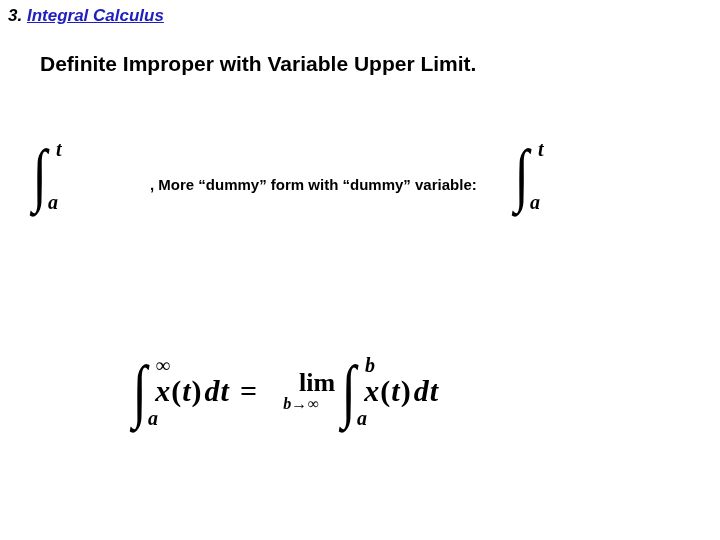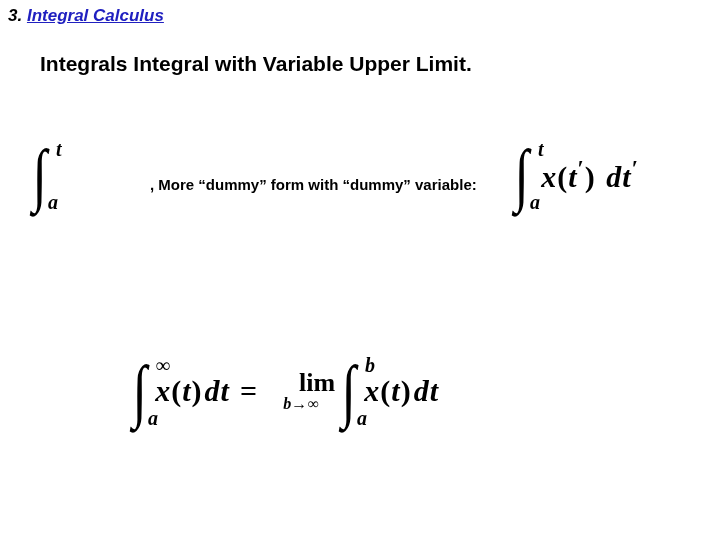--- a/index.html
+++ b/index.html
@@ -120,41 +120,37 @@
 </head>
 <body>
 
 <div class="page">
 
   <div class="chapter">
     <span class="num">3.</span>
     <span class="title">Integral Calculus</span>
   </div>
 
-  <div class="h-sub1">Integrals Integral with Variable Upper Limit.</div>
+  <div class="h-sub1">Definite Improper with Variable Upper Limit.</div>
 
   <div class="math int1">
     <span class="integral">
       <span class="bar">∫</span>
       <span class="upper">t</span>
       <span class="lower">a</span>
     </span>
   </div>
 
   <div class="middle-text">, More “dummy” form with “dummy” variable:</div>
 
   <div class="math int2">
     <span class="integral">
       <span class="bar">∫</span>
       <span class="upper">t</span>
       <span class="lower">a</span>
-    </span>
-    <span class="body">
-      <span>x</span><span style="font-style:normal">(</span><span>t</span><span class="prime">′</span><span style="font-style:normal">)</span>
-      <span class="d">d<span>t</span><span class="prime">′</span></span>
     </span>
   </div>
 
 
   <div class="math int3 eq-row">
     <span class="integral">
       <span class="bar">∫</span>
       <span class="upper infty">∞</span>
       <span class="lower">a</span>
     </span>

